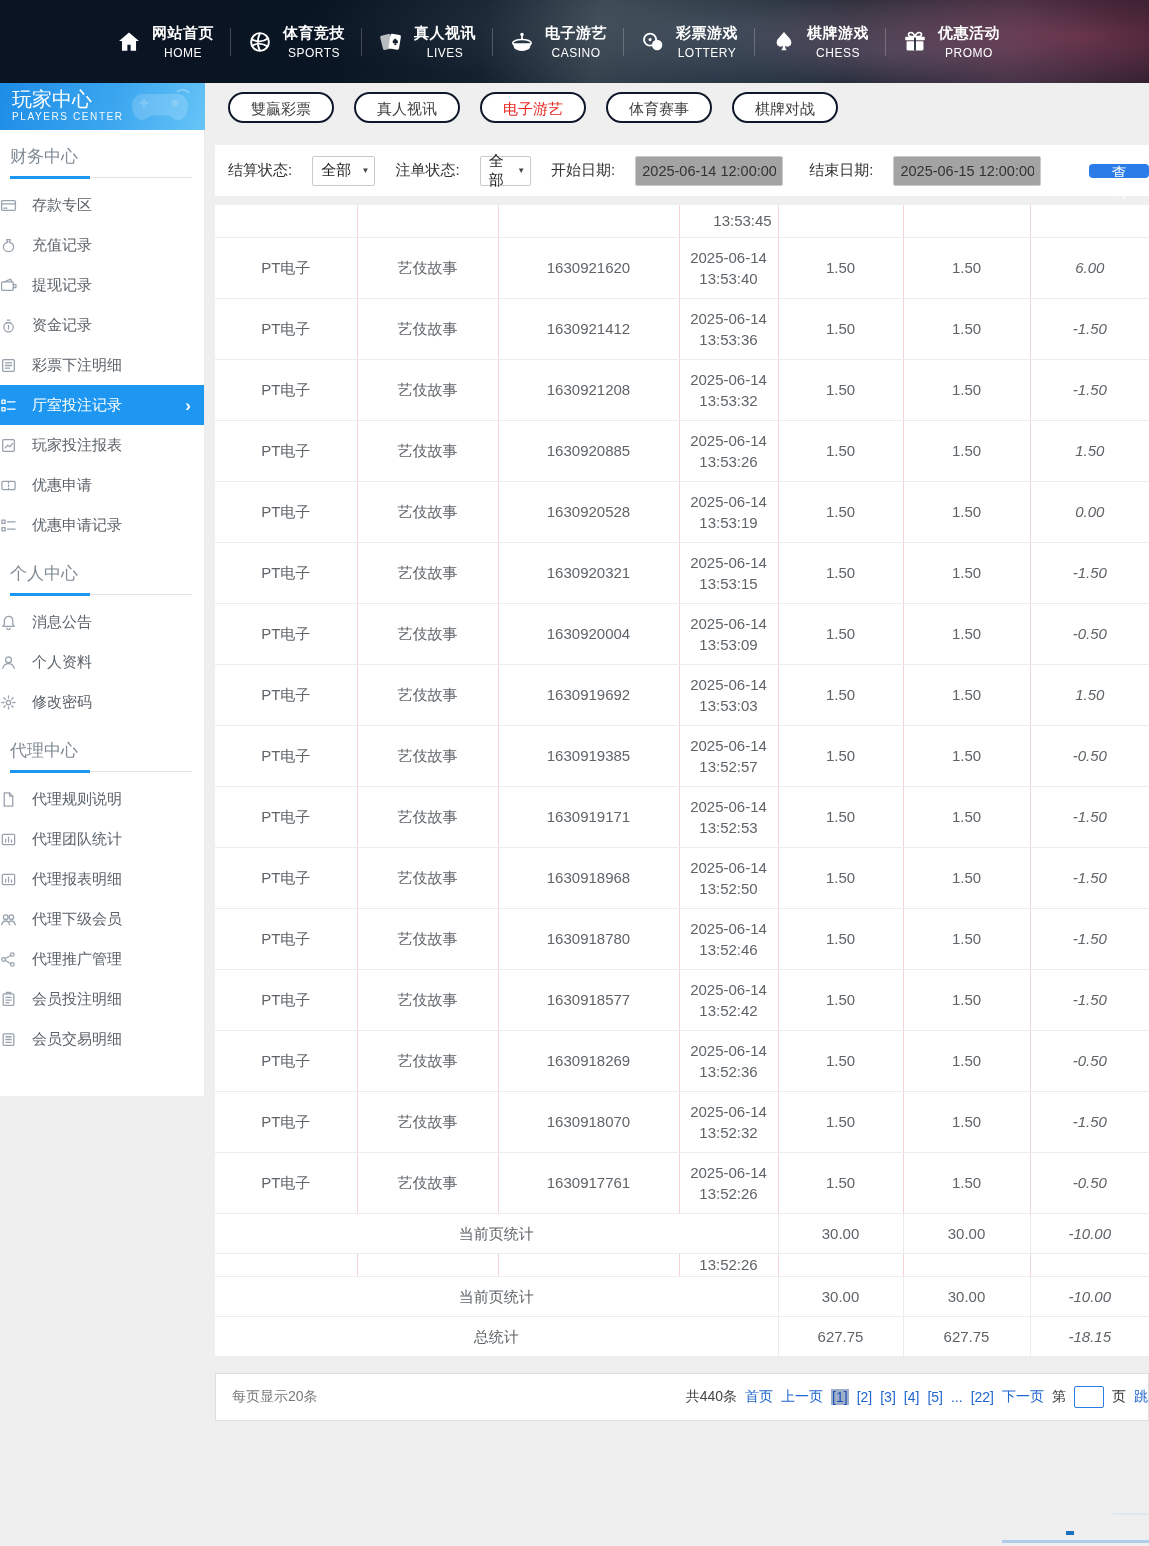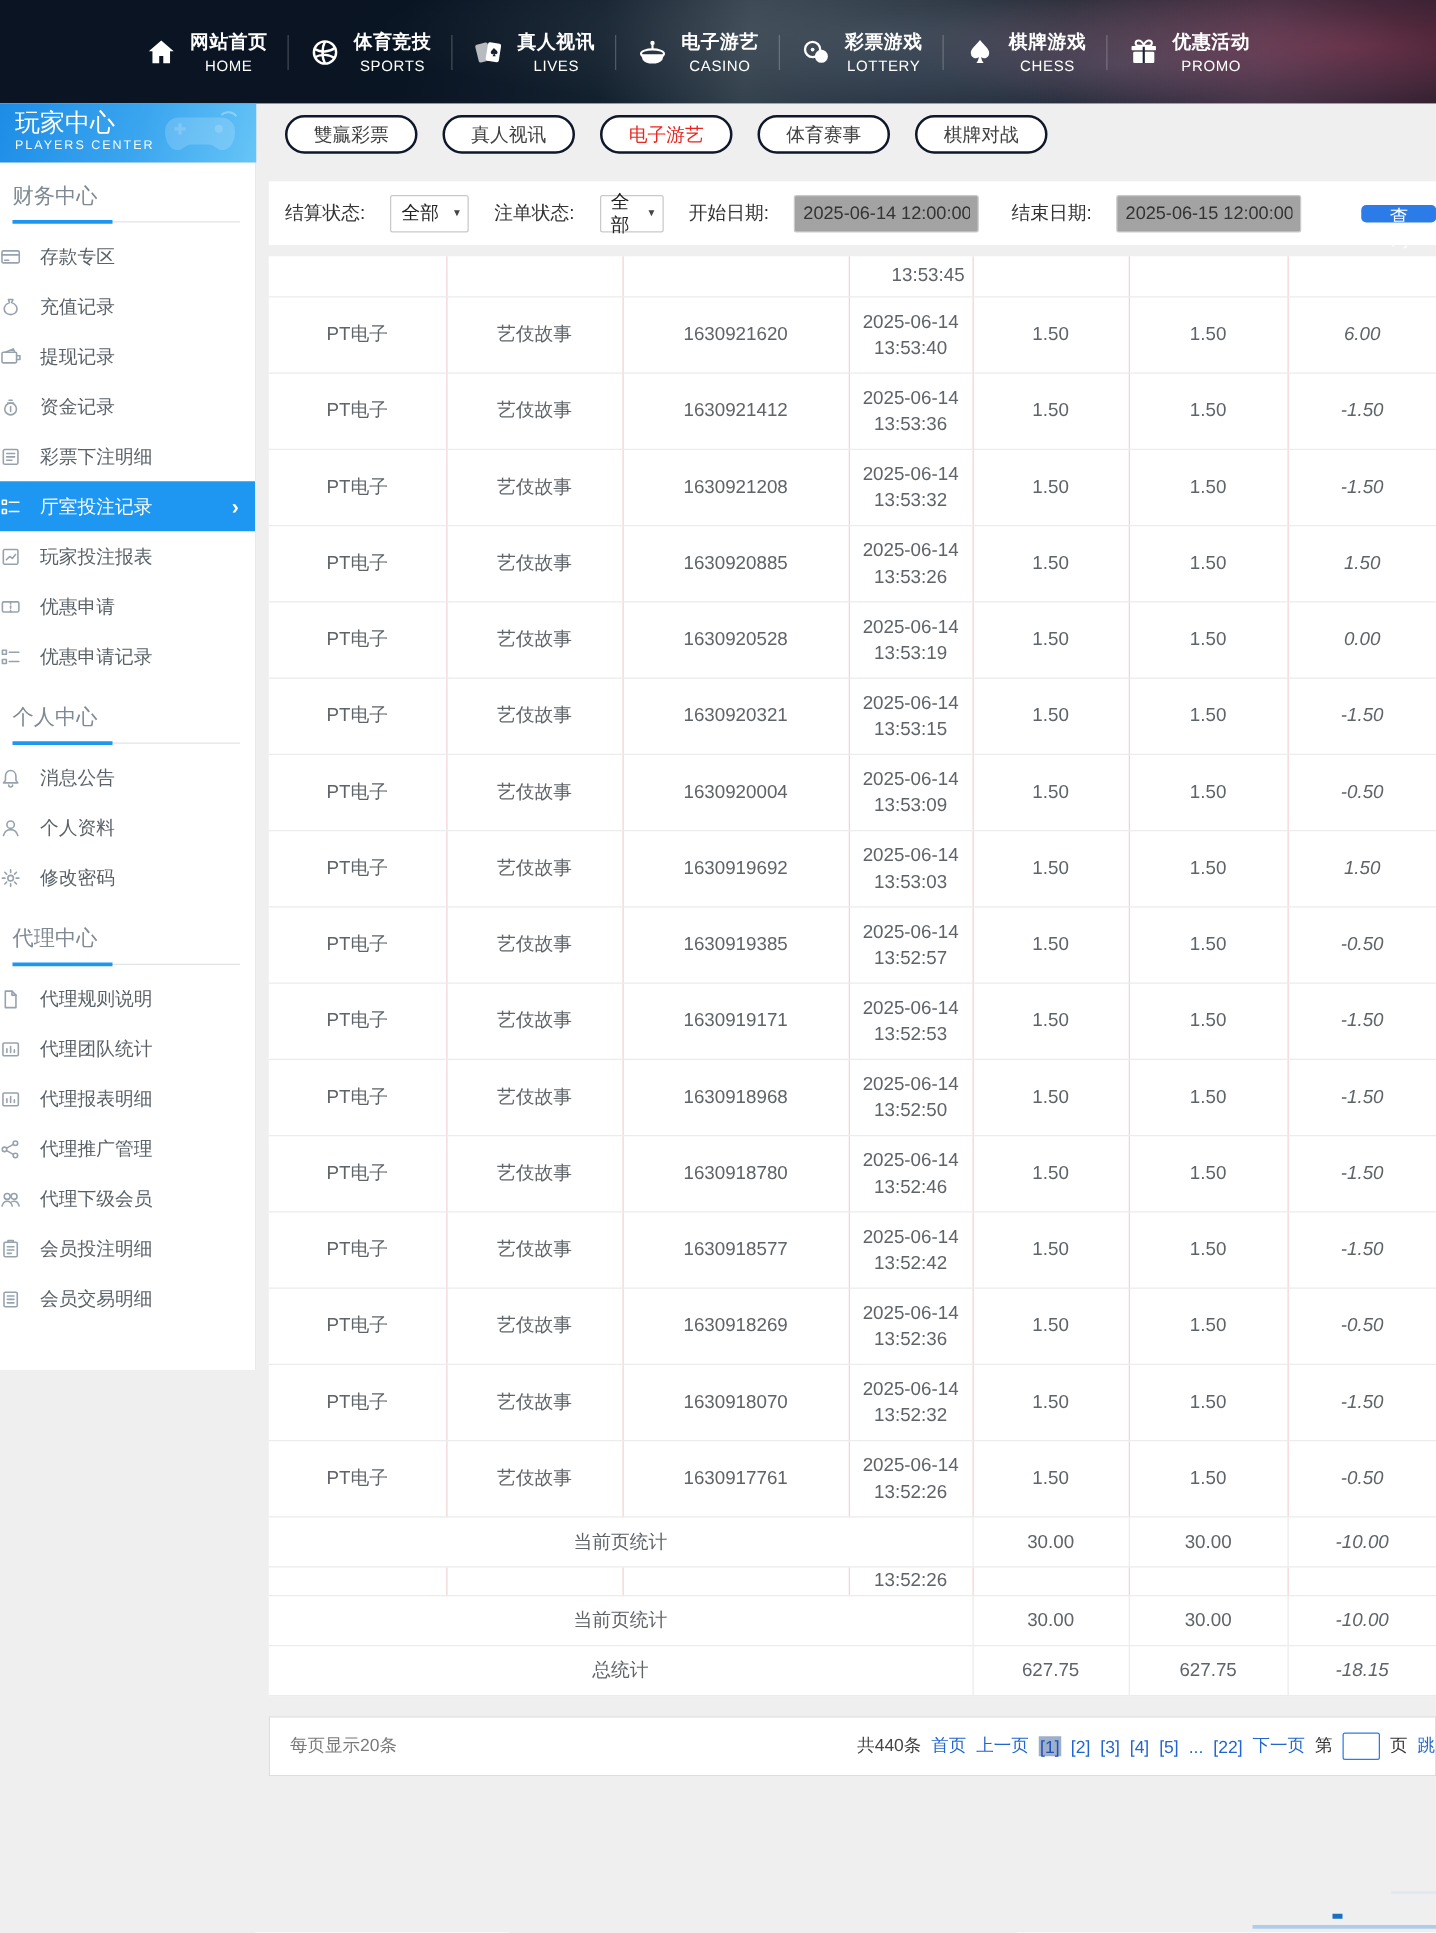--- a/index.html
+++ b/index.html
@@ -358,38 +358,38 @@
                     <rect x="2.2" y="3.2" width="11.6" height="9.6" rx="1"></rect>
                     <path d="M5.2 10.4V7.6M8 10.4V5.8M10.8 10.4V8.4"></path>
                   </svg>
                 </span>
     <span class="si-label">代理报表明细</span>
 
   </div>
               <div class="side-item">
     <span class="si">
                   <svg viewBox="0 0 16 16" fill="none" stroke="currentColor" stroke-width="1.2" stroke-linecap="round" stroke-linejoin="round">
+                    <circle cx="5.4" cy="5.8" r="2.2"></circle>
+                    <circle cx="10.6" cy="5.8" r="2.2"></circle>
+                    <path d="M1.6 13c.6-2.4 2.1-3.6 3.8-3.6S8.6 10.6 9.2 13M9 9.7c.5-.2 1-.3 1.6-.3 1.7 0 3.2 1.2 3.8 3.6"></path>
+                  </svg>
+                </span>
+    <span class="si-label">代理下级会员</span>
+
+  </div>
+              <div class="side-item">
+    <span class="si">
+                  <svg viewBox="0 0 16 16" fill="none" stroke="currentColor" stroke-width="1.2" stroke-linecap="round" stroke-linejoin="round">
                     <circle cx="11.6" cy="3.4" r="1.7"></circle>
                     <circle cx="3.4" cy="8" r="1.7"></circle>
                     <circle cx="11.6" cy="12.6" r="1.7"></circle>
                     <path d="M5 7.1l5-2.9M5 8.9l5 2.9"></path>
                   </svg>
                 </span>
     <span class="si-label">代理推广管理</span>
-
-  </div>
-              <div class="side-item">
-    <span class="si">
-                  <svg viewBox="0 0 16 16" fill="none" stroke="currentColor" stroke-width="1.2" stroke-linecap="round" stroke-linejoin="round">
-                    <circle cx="5.4" cy="5.8" r="2.2"></circle>
-                    <circle cx="10.6" cy="5.8" r="2.2"></circle>
-                    <path d="M1.6 13c.6-2.4 2.1-3.6 3.8-3.6S8.6 10.6 9.2 13M9 9.7c.5-.2 1-.3 1.6-.3 1.7 0 3.2 1.2 3.8 3.6"></path>
-                  </svg>
-                </span>
-    <span class="si-label">代理下级会员</span>
 
   </div>
               <div class="side-item">
     <span class="si">
                   <svg viewBox="0 0 16 16" fill="none" stroke="currentColor" stroke-width="1.2" stroke-linecap="round" stroke-linejoin="round">
                     <rect x="3" y="2.6" width="10" height="11" rx="1"></rect>
                     <path d="M6 2.6V1.4h4v1.2M5.5 6h5M5.5 8.5h5M5.5 11h3"></path>
                   </svg>
                 </span>
     <span class="si-label">会员投注明细</span>

